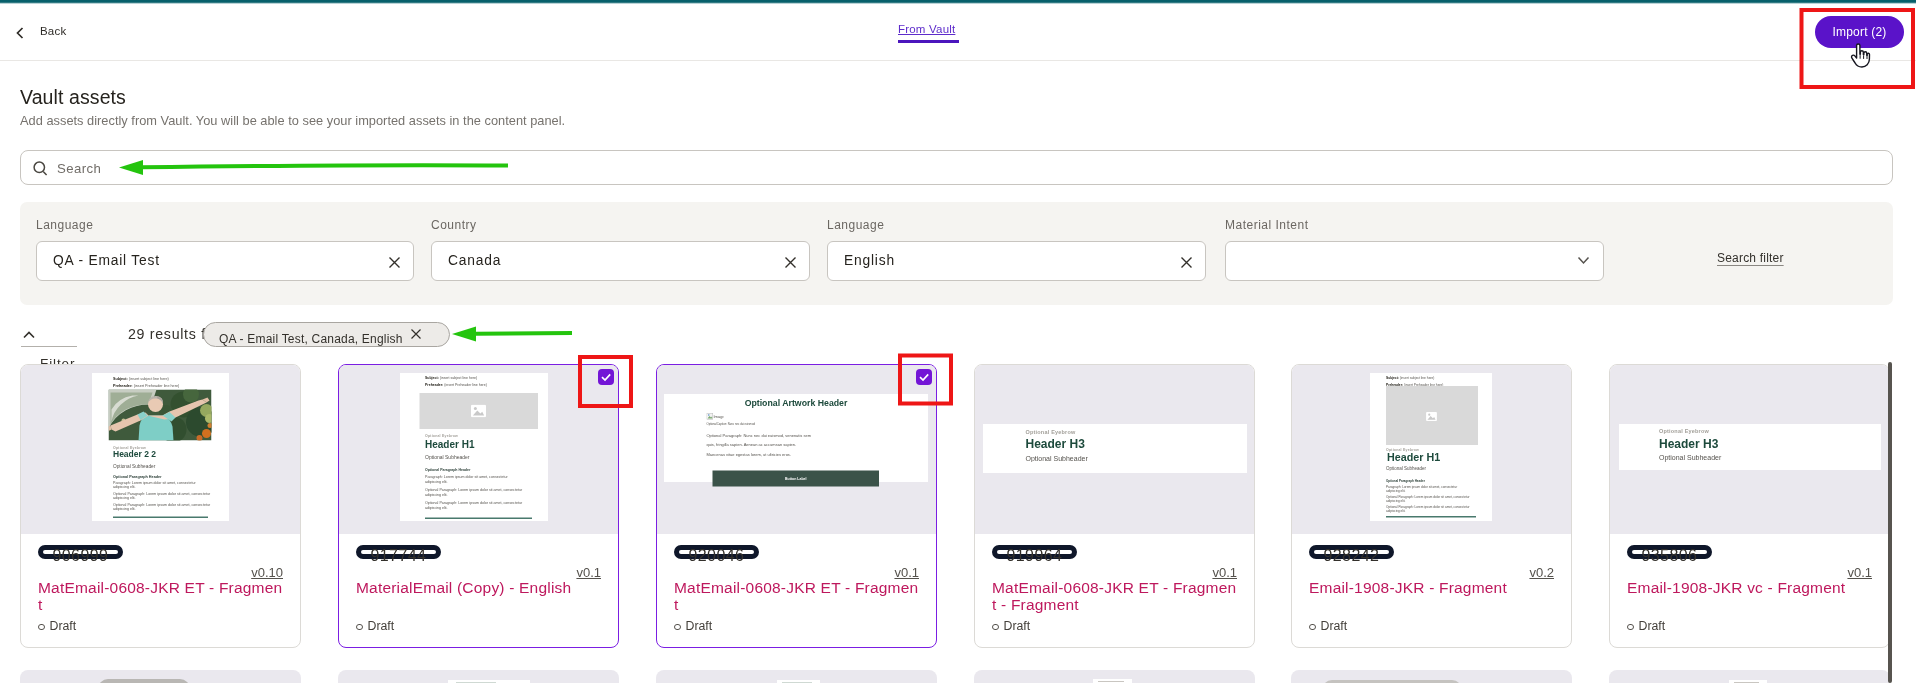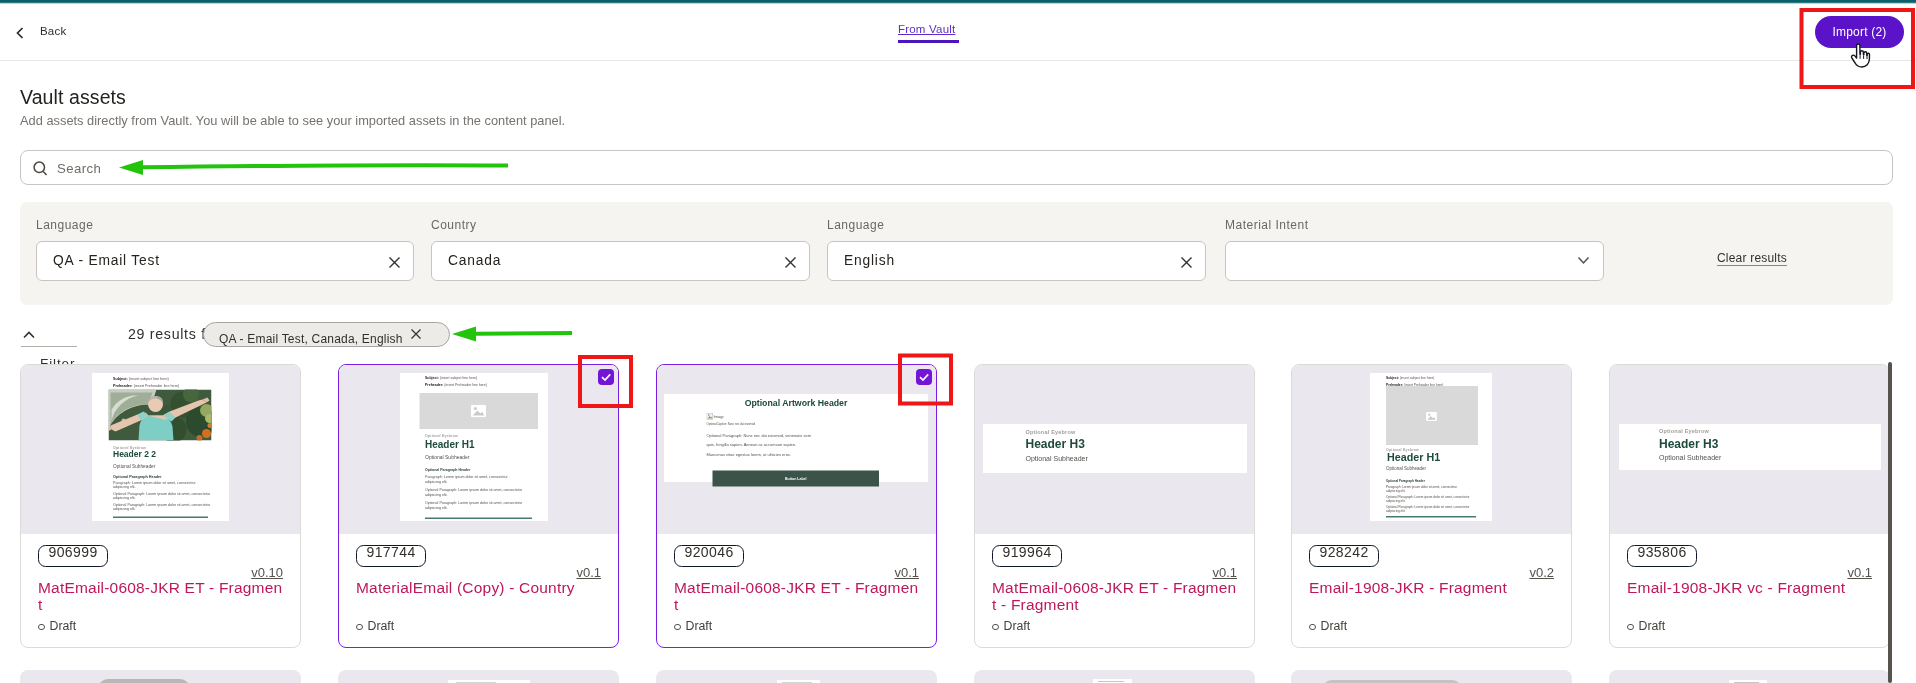--- a/index.html
+++ b/index.html
@@ -34,22 +34,22 @@
   .tagpill { position:absolute; left:203px; top:322px; width:247px; height:24.5px;
     background:#edebe8; border:1px solid #a9a6a1; border-radius:12.5px; }
   .tagtxt { position:absolute; left:219px; top:332px; font-size:12px; color:#33302b; letter-spacing:.2px; }
   .card { position:absolute; top:364px; width:281px; height:284px; background:#fff;
     border:1px solid #dcdad6; border-radius:8px; overflow:hidden; }
   .card.sel { border:1.5px solid #7b1ee3; }
   .thumb { position:absolute; left:0; top:0; width:100%; height:169px;
     background:#eae8ee; overflow:hidden; }
   .card2row { position:absolute; top:670px; width:281px; height:13px; background:#eae8ee;
     border-radius:8px 8px 0 0; overflow:hidden; }
-  .idpill { position:absolute; left:17px; top:180px; height:22px; border:1px solid #0f172a;
-    border-radius:7.5px; font-size:14px; color:#33302b; line-height:12.5px; padding:0 9.5px; letter-spacing:.4px; }
+  .idpill { position:absolute; left:17px; top:180px; height:14px; border:5px solid #0f172a;
+    border-radius:7.5px; font-size:16px; color:#33302b; line-height:12.5px; padding:0 9.5px; letter-spacing:.4px; }
   .ver { position:absolute; right:17px; top:200px; font-size:13px; color:#55524d;text-decoration:underline; }
   .title { position:absolute; left:17px; top:206px; width:250px; font-size:15.5px;
     line-height:17.2px; color:#be185d; letter-spacing:.2px;margin-top:8px; }
   .draft { position:absolute; left:17px; top:254px; font-size:12.3px; color:#44403b; }
   .draft .circ { display:inline-block; width:6.5px; height:6.5px; border:1.4px solid #55524d;
     border-radius:50%; margin-right:5px; }
   .chk { position:absolute; top:4px; right:4px; width:16px; height:16px;
     background:#7315d6; border-radius:4px; }
   .scrollbar { position:absolute; left:1887.5px; top:362px; width:4px; height:321px;
     background:#57544f; border-radius:2px; }
@@ -96,21 +96,21 @@
   </svg>
 <svg class="abs" style="left:784px;top:255.5px" width="13" height="13" viewBox="0 0 13 13">
     <path d="M1.5 1.5 L11.5 11.5 M11.5 1.5 L1.5 11.5" stroke="#33302b" stroke-width="1.4"></path>
   </svg>
 <svg class="abs" style="left:1180px;top:255.5px" width="13" height="13" viewBox="0 0 13 13">
     <path d="M1.5 1.5 L11.5 11.5 M11.5 1.5 L1.5 11.5" stroke="#33302b" stroke-width="1.4"></path>
   </svg>
 <svg class="abs" style="left:1577px;top:256px" width="13" height="9" viewBox="0 0 13 9">
     <path d="M1.5 1.5 L6.5 7 L11.5 1.5" fill="none" stroke="#55524d" stroke-width="1.5"></path>
   </svg>
-<div class="clearf">Clear results</div>
+<div class="clearf">Search filter</div>
 <svg class="abs" style="left:23px;top:331px" width="12" height="8" viewBox="0 0 12 8">
     <path d="M1 6.5 L6 1.5 L11 6.5" fill="none" stroke="#33302b" stroke-width="1.6"></path>
   </svg>
 <div class="filterw"></div>
 <div class="filtertxt">Filter</div>
 <div class="results">29 results for</div>
 <div class="tagpill"></div>
 <div class="tagtxt">QA - Email Test, Canada, English</div>
 <svg class="abs" style="left:410px;top:328px" width="12" height="12" viewBox="0 0 12 12">
     <path d="M1.5 1.5 L10.5 10.5 M10.5 1.5 L1.5 10.5" stroke="#33302b" stroke-width="1.2"></path>
@@ -190,21 +190,21 @@
         <div class="gy" style="position:absolute;left:50px;top:254px;font-size:7.2px;line-height:10.4px;white-space:nowrap">Optional Paragraph: Lorem ipsum dolor sit amet, consectetur<br>adipiscing elit.</div>
         <div style="position:absolute;left:50px;top:289px;width:214px;height:2.5px;background:#49796d"></div>
       </div>
     </div>
     <div class="chk"><svg width="16" height="16" viewBox="0 0 16 16">
           <path d="M4 8.2 L7 11 L12.2 5.4" fill="none" stroke="#fff" stroke-width="1.7"></path>
         </svg></div>
   </div>
   <div class="idpill">917744</div>
   <div class="ver">v0.1</div>
-  <div class="title">MaterialEmail (Copy) - Country</div>
+  <div class="title">MaterialEmail (Copy) - English</div>
   <div class="draft"><span class="circ"></span>Draft</div>
 </div>
 
 <div class="card sel" style="left:656px">
   <div class="thumb">
     <div class="pv" style="left:7px;top:29px;width:264px;height:88px">
       <div class="pv2x" style="width:528px;height:208px;font-size:7px;color:#55524d">
         <div class="dg" style="position:absolute;left:0;top:8px;width:528px;font-size:17.5px;text-align:center">Optional Artwork Header</div>
         <svg style="position:absolute;left:85px;top:38px" width="34" height="14" viewBox="0 0 34 14">
           <rect x="0.5" y="0.5" width="12" height="12" fill="#f2f2f2" stroke="#b9b9b9"></rect>

